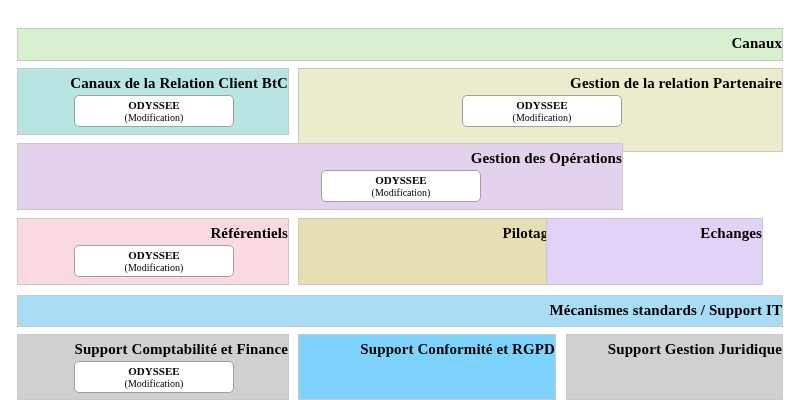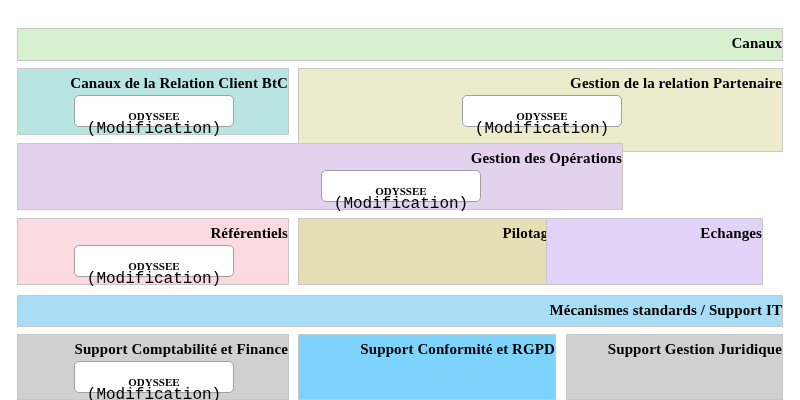--- a/index.html
+++ b/index.html
@@ -37,36 +37,35 @@
     color: #000000;
     letter-spacing: 0.1px;
   }
   .app-badge {
     position: absolute;
     box-sizing: border-box;
     background: #ffffff;
     border: 1px solid #a0a0a0;
     border-radius: 5px;
     text-align: center;
-    padding-top: 14px;
+    padding-top: 3px;
   }
   .app-name {
     display: block;
     font-weight: bold;
     font-size: 11px;
     line-height: 13px;
     color: #000000;
   }
   .app-state {
     display: block;
     font-weight: normal;
-    font-size: 16px;
+    font-size: 10px;
     line-height: 12px;
     color: #000000;
-    font-family: Liberation Mono, monospace;
   }
 </style>
 </head>
 <body>
 
 <div id="canvas">
 
   <div class="block" style="left:17px; top:28px; width:766px; height:33px; background:#d6f0d0;">
     <div class="block-title">Canaux</div>
   </div>

